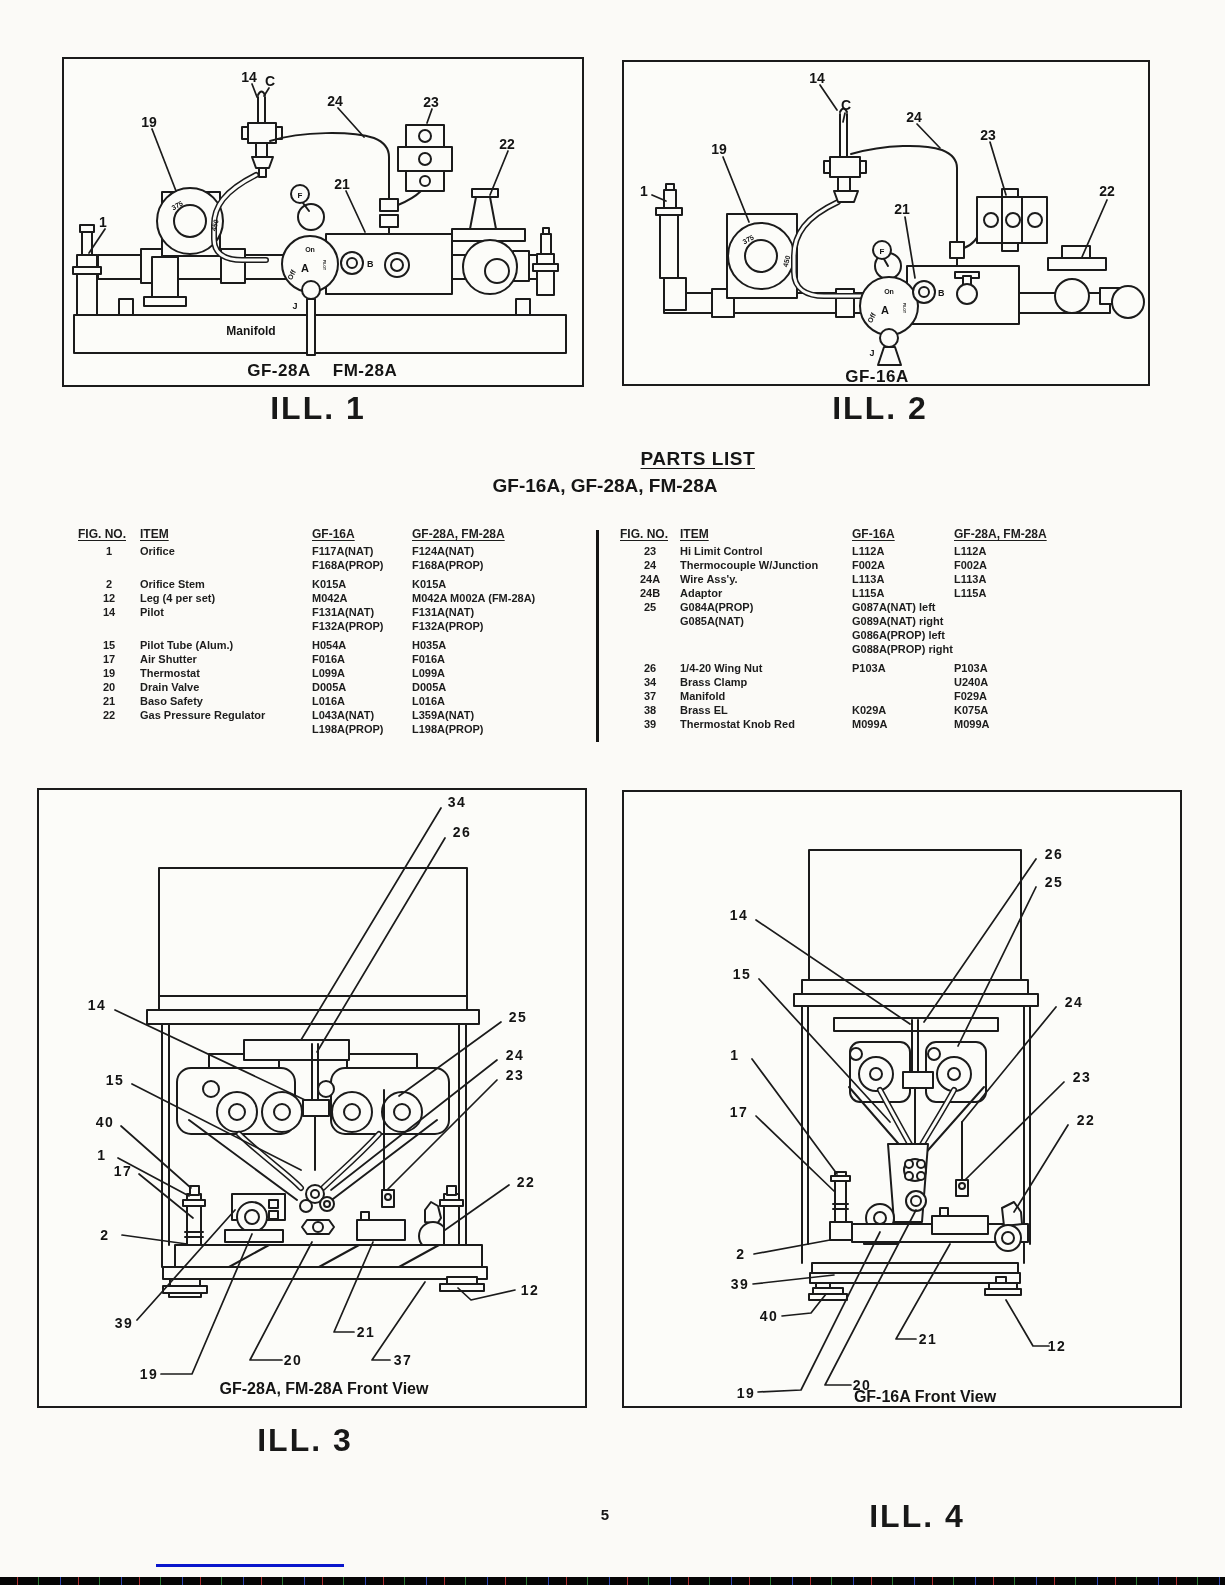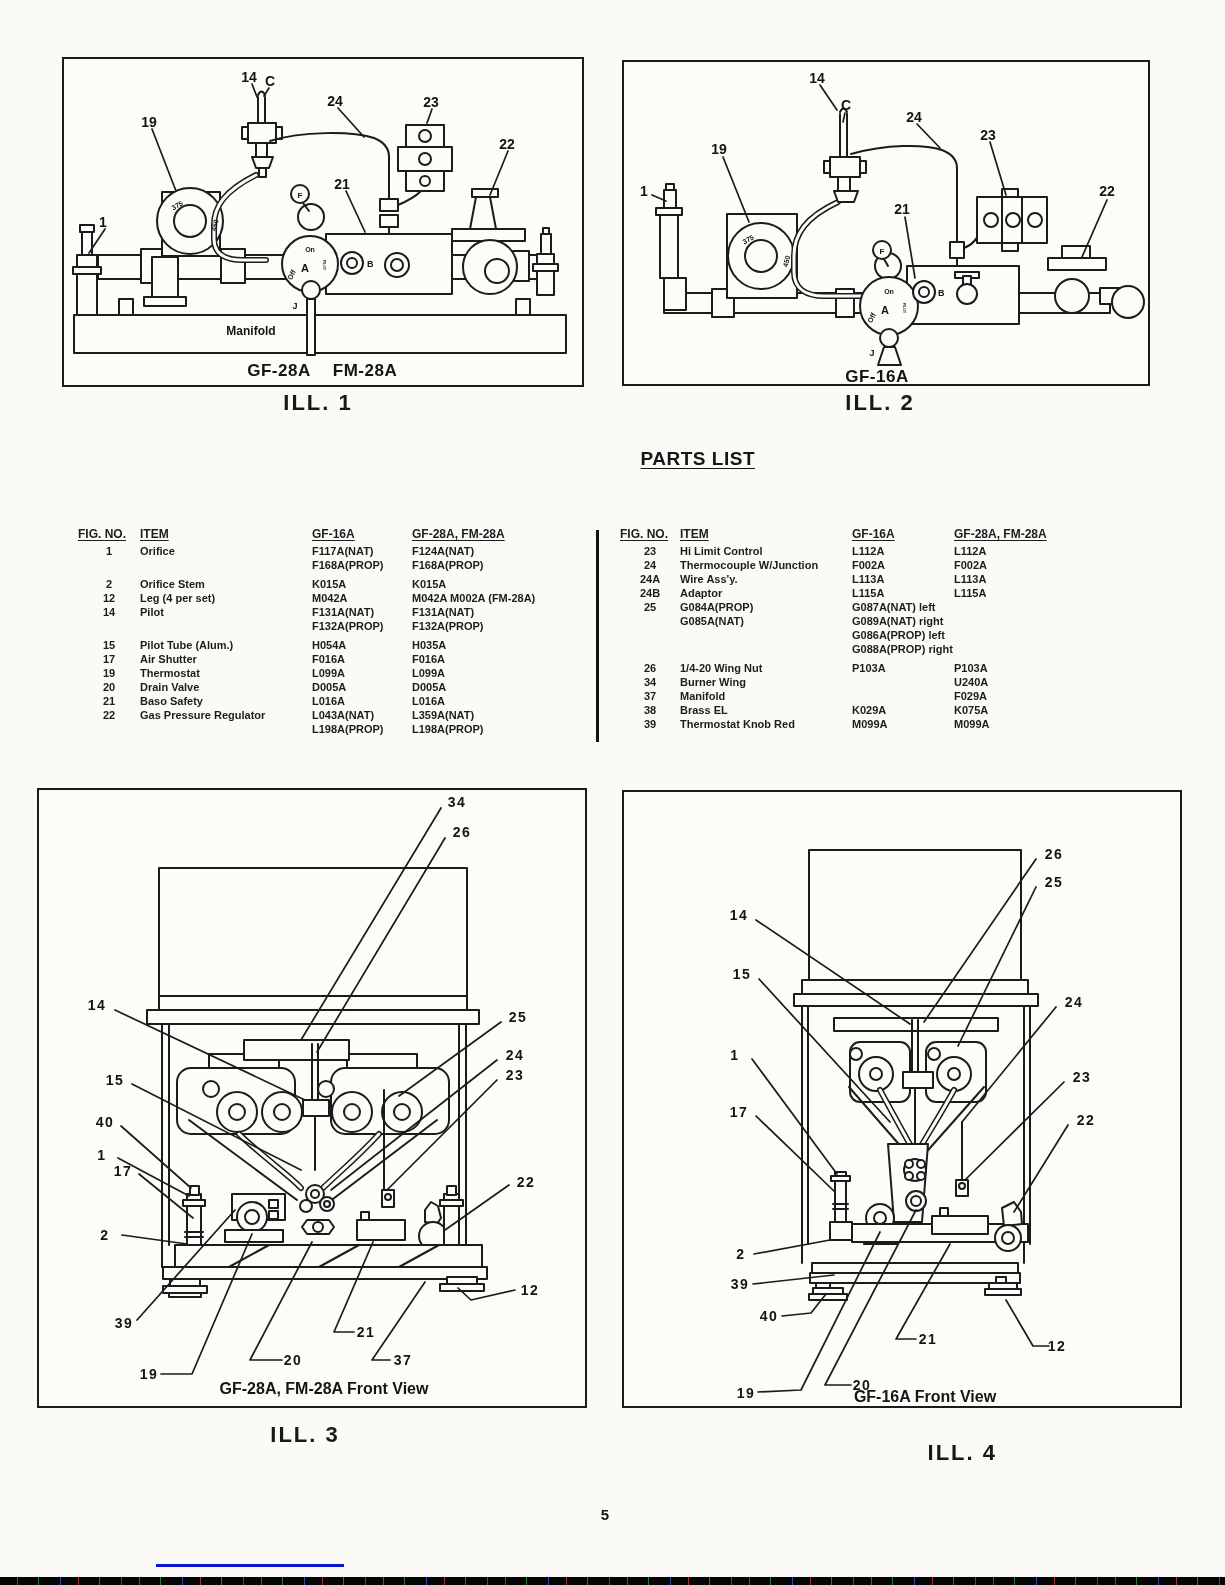--- a/index.html
+++ b/index.html
@@ -1,21 +1,21 @@
 <!DOCTYPE html>
 <html><head>
 <meta charset="utf-8">
 <style>
   html,body{margin:0;padding:0;}
   body{width:1225px;height:1585px;position:relative;background:#fbfaf7;
        font-family:"Liberation Sans",sans-serif;color:#161616;overflow:hidden;}
   .abs{position:absolute;}
   .illbox{position:absolute;border:2.5px solid #1b1b1b;background:#fcfcf9;box-sizing:border-box;}
   .illbox svg{display:block;width:100%;height:100%;}
-  .illtitle{position:absolute;font-size:22px;font-weight:700;letter-spacing:2px;text-align:center;color:#181818;}
+  .illtitle{position:absolute;font-size:32px;font-weight:700;letter-spacing:2px;text-align:center;color:#181818;}
   .pl-title{position:absolute;font-size:19px;font-weight:700;letter-spacing:.5px;text-align:right;text-decoration:underline;text-underline-offset:3px;}
   .pl-sub{position:absolute;font-size:19px;font-weight:700;text-align:center;}
   .ptable{position:absolute;font-size:11px;font-weight:600;line-height:14px;color:#1c1c1c;}
   .prow{display:grid;}
   .ptable.left .prow{grid-template-columns:62px 172px 100px 160px;}
   .ptable.right .prow{grid-template-columns:60px 172px 102px 150px;}
   .prow > div{white-space:pre-line;}
   .c-fig{text-align:center;}
   .phead{font-weight:700;font-size:12px;margin-bottom:3px;}
   .phead > div{text-decoration:underline;text-underline-offset:2px;white-space:nowrap;}
@@ -239,20 +239,21 @@
         <text class="mk" x="314" y="234" font-size="9">B</text>
         <text class="mk" x="124" y="180" font-size="7" text-anchor="middle" transform="rotate(-28 124 177)">375</text>
         <text class="mk" x="162" y="202" font-size="7" text-anchor="middle" transform="rotate(-75 162 199)">450</text>
         <text class="cap" x="253" y="320" text-anchor="middle">GF-16A</text>
       </g>
     </svg>
   </div>
   <div class="illtitle" style="left:800px;top:390px;width:160px;">ILL. 2</div>
 
   <div class="pl-title" style="left:455px;top:448px;width:300px;">PARTS LIST</div>
+  <div class="pl-sub" style="left:405px;top:475px;width:400px;">GF-16A, GF-28A, FM-28A</div>
 
   <div class="ptable left" style="left:78px;top:527px;">
     <div class="prow phead">
       <div class="c-fig">FIG. NO.</div>
       <div>ITEM</div>
       <div>GF-16A</div>
       <div>GF-28A, FM-28A</div>
     </div>
     <div class="prow">
         <div class="c-fig">1</div>
@@ -365,21 +366,21 @@
 G088A(PROP) right</div>
       </div>
     <div class="prow gap">
         <div class="c-fig">26</div>
         <div>1/4-20 Wing Nut</div>
         <div>P103A</div>
         <div>P103A</div>
       </div>
     <div class="prow">
         <div class="c-fig">34</div>
-        <div>Burner Wing</div>
+        <div>Brass Clamp</div>
         <div></div>
         <div>U240A</div>
       </div>
     <div class="prow">
         <div class="c-fig">37</div>
         <div>Manifold</div>
         <div></div>
         <div>F029A</div>
       </div>
     <div class="prow">
@@ -617,19 +618,19 @@
         <text class="co2" x="116" y="497" text-anchor="middle">39</text>
         <text class="co2" x="145" y="529" text-anchor="middle">40</text>
         <text class="co2" x="304" y="552" text-anchor="middle">21</text>
         <text class="co2" x="433" y="559" text-anchor="middle">12</text>
         <text class="co2" x="122" y="606" text-anchor="middle">19</text>
         <text class="co2" x="238" y="598" text-anchor="middle">20</text>
         <text class="cap2" x="301" y="610" text-anchor="middle">GF-16A Front View</text>
       </g>
     </svg>
   </div>
-  <div class="illtitle" style="left:837px;top:1440px;width:160px;text-align:right;">ILL. 4</div>
+  <div class="illtitle" style="left:837px;top:1498px;width:160px;">ILL. 4</div>
 
   <div class="pagenum" style="left:570px;top:1506px;width:70px;">5</div>
   <div class="blueline" style="left:156px;top:1564px;width:188px;height:3px;"></div>
   <div class="botbar" style="left:0;top:1577px;width:1225px;height:8px;"></div>
 
 </div>
 
 </body></html>

